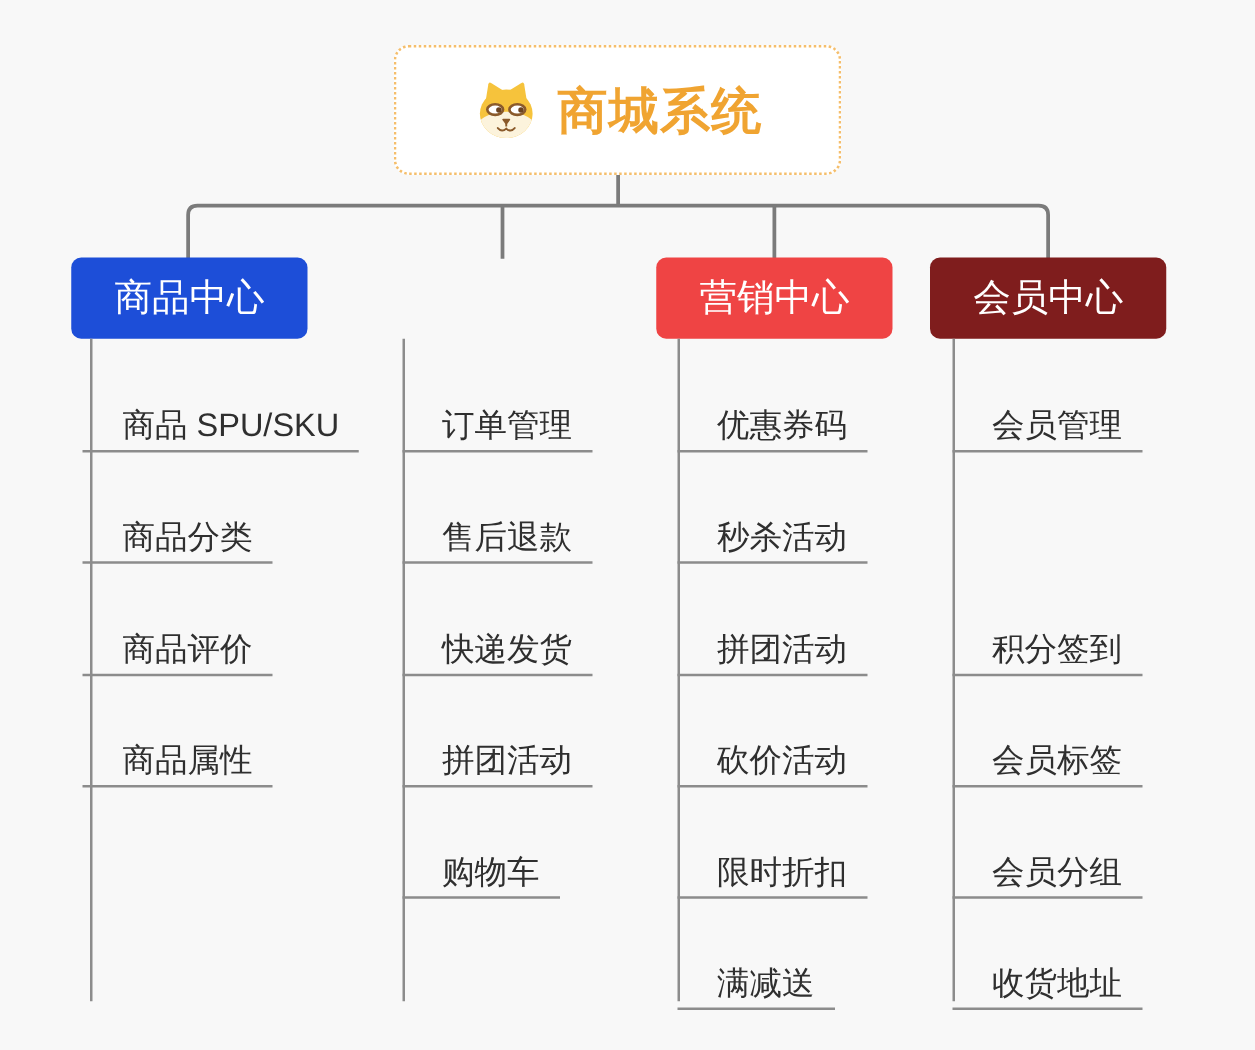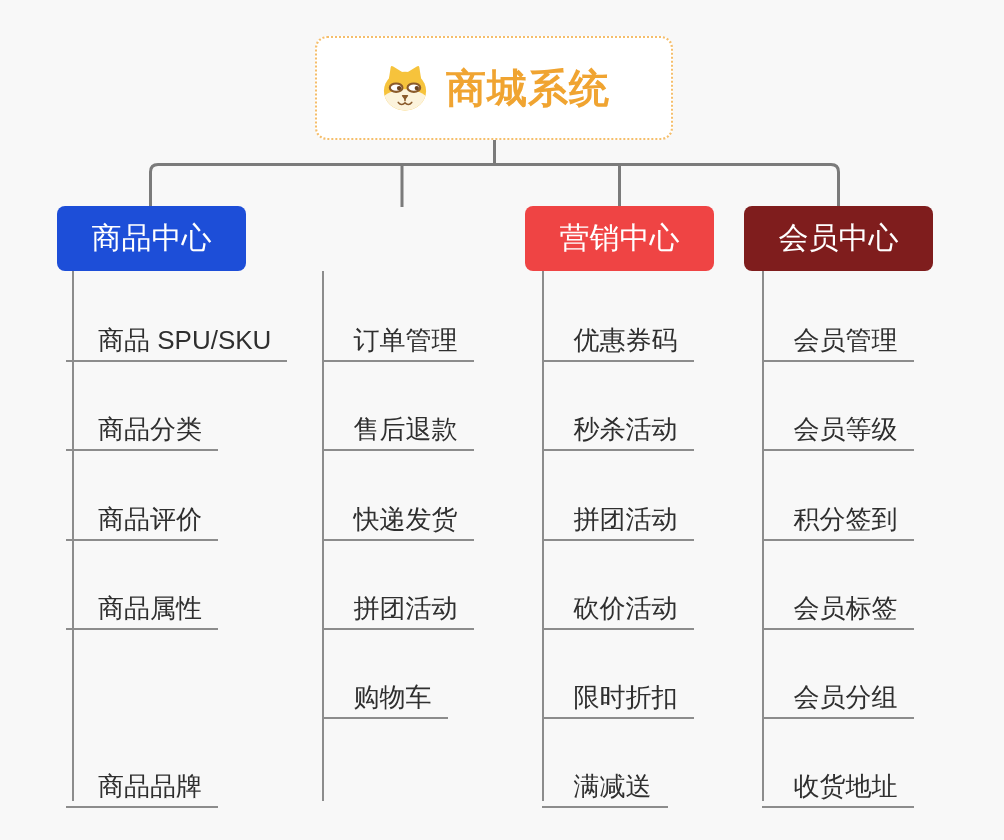--- a/index.html
+++ b/index.html
@@ -85,35 +85,33 @@
 
   <div class="trunk t0"></div>
   <div class="trunk t1"></div>
   <div class="trunk t2"></div>
   <div class="trunk t3"></div>
 
   <div class="child col0 row0">商品 SPU/SKU</div>
   <div class="child col0 row1">商品分类</div>
   <div class="child col0 row2">商品评价</div>
   <div class="child col0 row3">商品属性</div>
-  <div class="child col0 row5">商品品牌</div>
 
   <div class="child col1 row0">订单管理</div>
   <div class="child col1 row1">售后退款</div>
   <div class="child col1 row2">快递发货</div>
   <div class="child col1 row3">拼团活动</div>
   <div class="child col1 row4">购物车</div>
 
   <div class="child col2 row0">优惠券码</div>
   <div class="child col2 row1">秒杀活动</div>
   <div class="child col2 row2">拼团活动</div>
   <div class="child col2 row3">砍价活动</div>
   <div class="child col2 row4">限时折扣</div>
   <div class="child col2 row5">满减送</div>
 
   <div class="child col3 row0">会员管理</div>
-  <div class="child col3 row1">会员等级</div>
   <div class="child col3 row2">积分签到</div>
   <div class="child col3 row3">会员标签</div>
   <div class="child col3 row4">会员分组</div>
   <div class="child col3 row5">收货地址</div>
 
 </div>
 
 </body></html>

